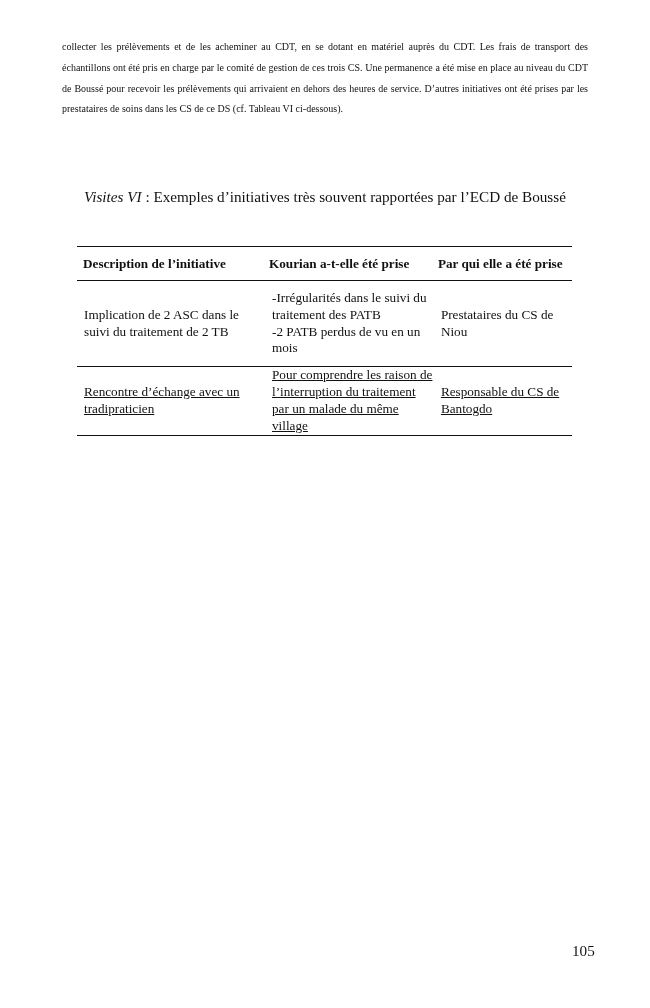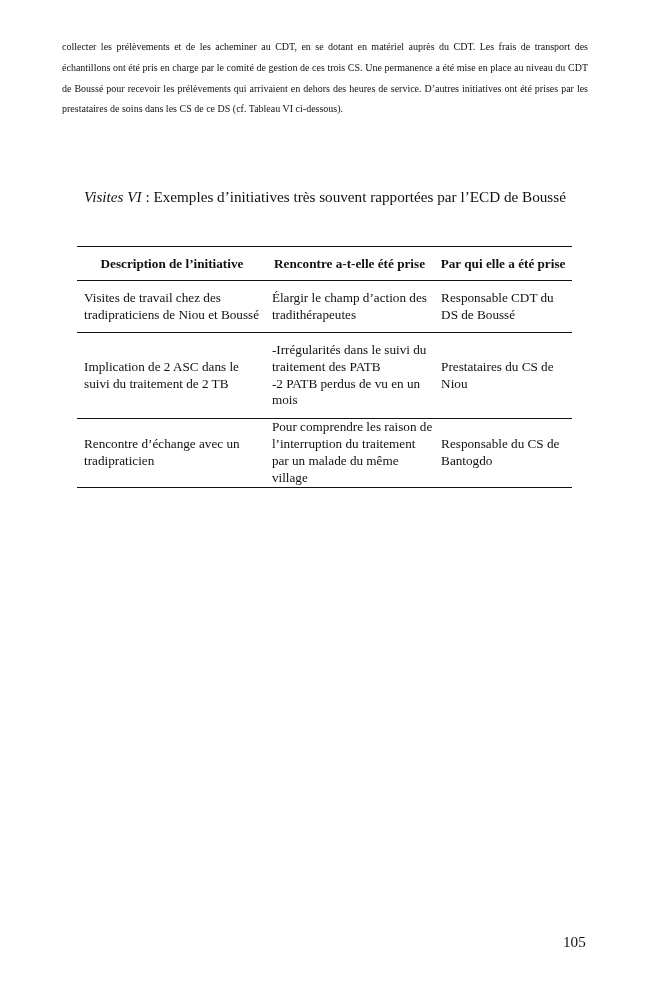--- a/index.html
+++ b/index.html
@@ -49,71 +49,66 @@
     }
     .tbl th, .tbl td {
       padding: 0 0 0 8px;
       vertical-align: middle;
       text-align: left;
       font-weight: normal;
     }
     .tbl thead tr { border-top: 1.4px solid #111; border-bottom: 1.4px solid #111; }
     .tbl th {
       font-weight: bold;
-      text-align: center;
+      text-align: left;
       line-height: 16px;
       padding: 0 4px;
       height: 33px;
     }
     .tbl th.c1 { padding-left: 6px; }
     .tbl tbody tr { border-bottom: 1.2px solid #111; }
     .tbl tbody tr.soft { border-bottom: 1.2px solid #111; }
     .tbl tbody tr.soft td.c3 { box-shadow: inset 0 -1px 0 #ffffff; }
     .tbl td.c1 { width: 186px; padding-left: 7px; }
     .tbl td.c2 { width: 166px; padding-left: 7px; }
     .tbl td.c3 { width: 134px; padding-left: 7px; }
     .tbl .cell-line { display: block; }
     .tbl tr.r1 td { height: 51px; }
     .tbl tr.r2 td { height: 68px; }
     .tbl tr.r3 td { height: 85px; }
-    .tbl tr.r4 td { height: 68px; }
+    .tbl tr.r4 td { height: 68px; text-decoration: underline; }
     .tbl tr.r5 td { height: 68px; }
     .tbl tr.r6 td { height: 68px; }
     .tbl tr.r5 td.c1, .tbl tr.r5 td.c2 { vertical-align: middle; }
     .tbl tr.r5 td { padding-top: 4px; }
 
     .pagenum {
       position: absolute;
       left: 560px;
       top: 930px;
       font-size: 15.2px;
-      margin: 3px;
+      margin: 12px;
     }
   </style>
 </head>
 <body>
 
 <p class="para">collecter les prélèvements et de les acheminer au CDT, en se dotant en matériel auprès du CDT. Les frais de transport des échantillons ont été pris en charge par le comité de gestion de ces trois CS. Une permanence a été mise en place au niveau du CDT de Boussé pour recevoir les prélèvements qui arrivaient en dehors des heures de service. D’autres initiatives ont été prises par les prestataires de soins dans les CS de ce DS (cf. Tableau VI ci-dessous).</p>
 
 <p class="caption"><span class="label">Visites VI</span><span> : Exemples d’initiatives très souvent rapportées par l’ECD de Boussé</span></p>
 
 <table class="tbl">
   <thead>
     <tr>
       <th class="c1">Description de l’initiative</th>
-      <th class="c2">Rencontre a-t-elle été prise</th>
+      <th class="c2">Kourian a-t-elle été prise</th>
       <th class="c3">Par qui elle a été prise</th>
     </tr>
   </thead>
   <tbody>
-    <tr class="r1">
-      <td class="c1">Visites de travail chez des tradipraticiens de Niou et Boussé</td>
-      <td class="c2">Élargir le champ d’action des tradithérapeutes</td>
-      <td class="c3">Responsable CDT du DS de Boussé</td>
-    </tr>
     <tr class="r3">
       <td class="c1">Implication de 2 ASC dans le suivi du traitement de 2 TB</td>
       <td class="c2">
         <span class="cell-line">-Irrégularités dans le suivi du traitement des PATB</span>
         <span class="cell-line">-2 PATB perdus de vu en un mois</span>
       </td>
       <td class="c3">Prestataires du CS de Niou</td>
     </tr>
     <tr class="r4">
       <td class="c1">Rencontre d’échange avec un tradipraticien</td>

